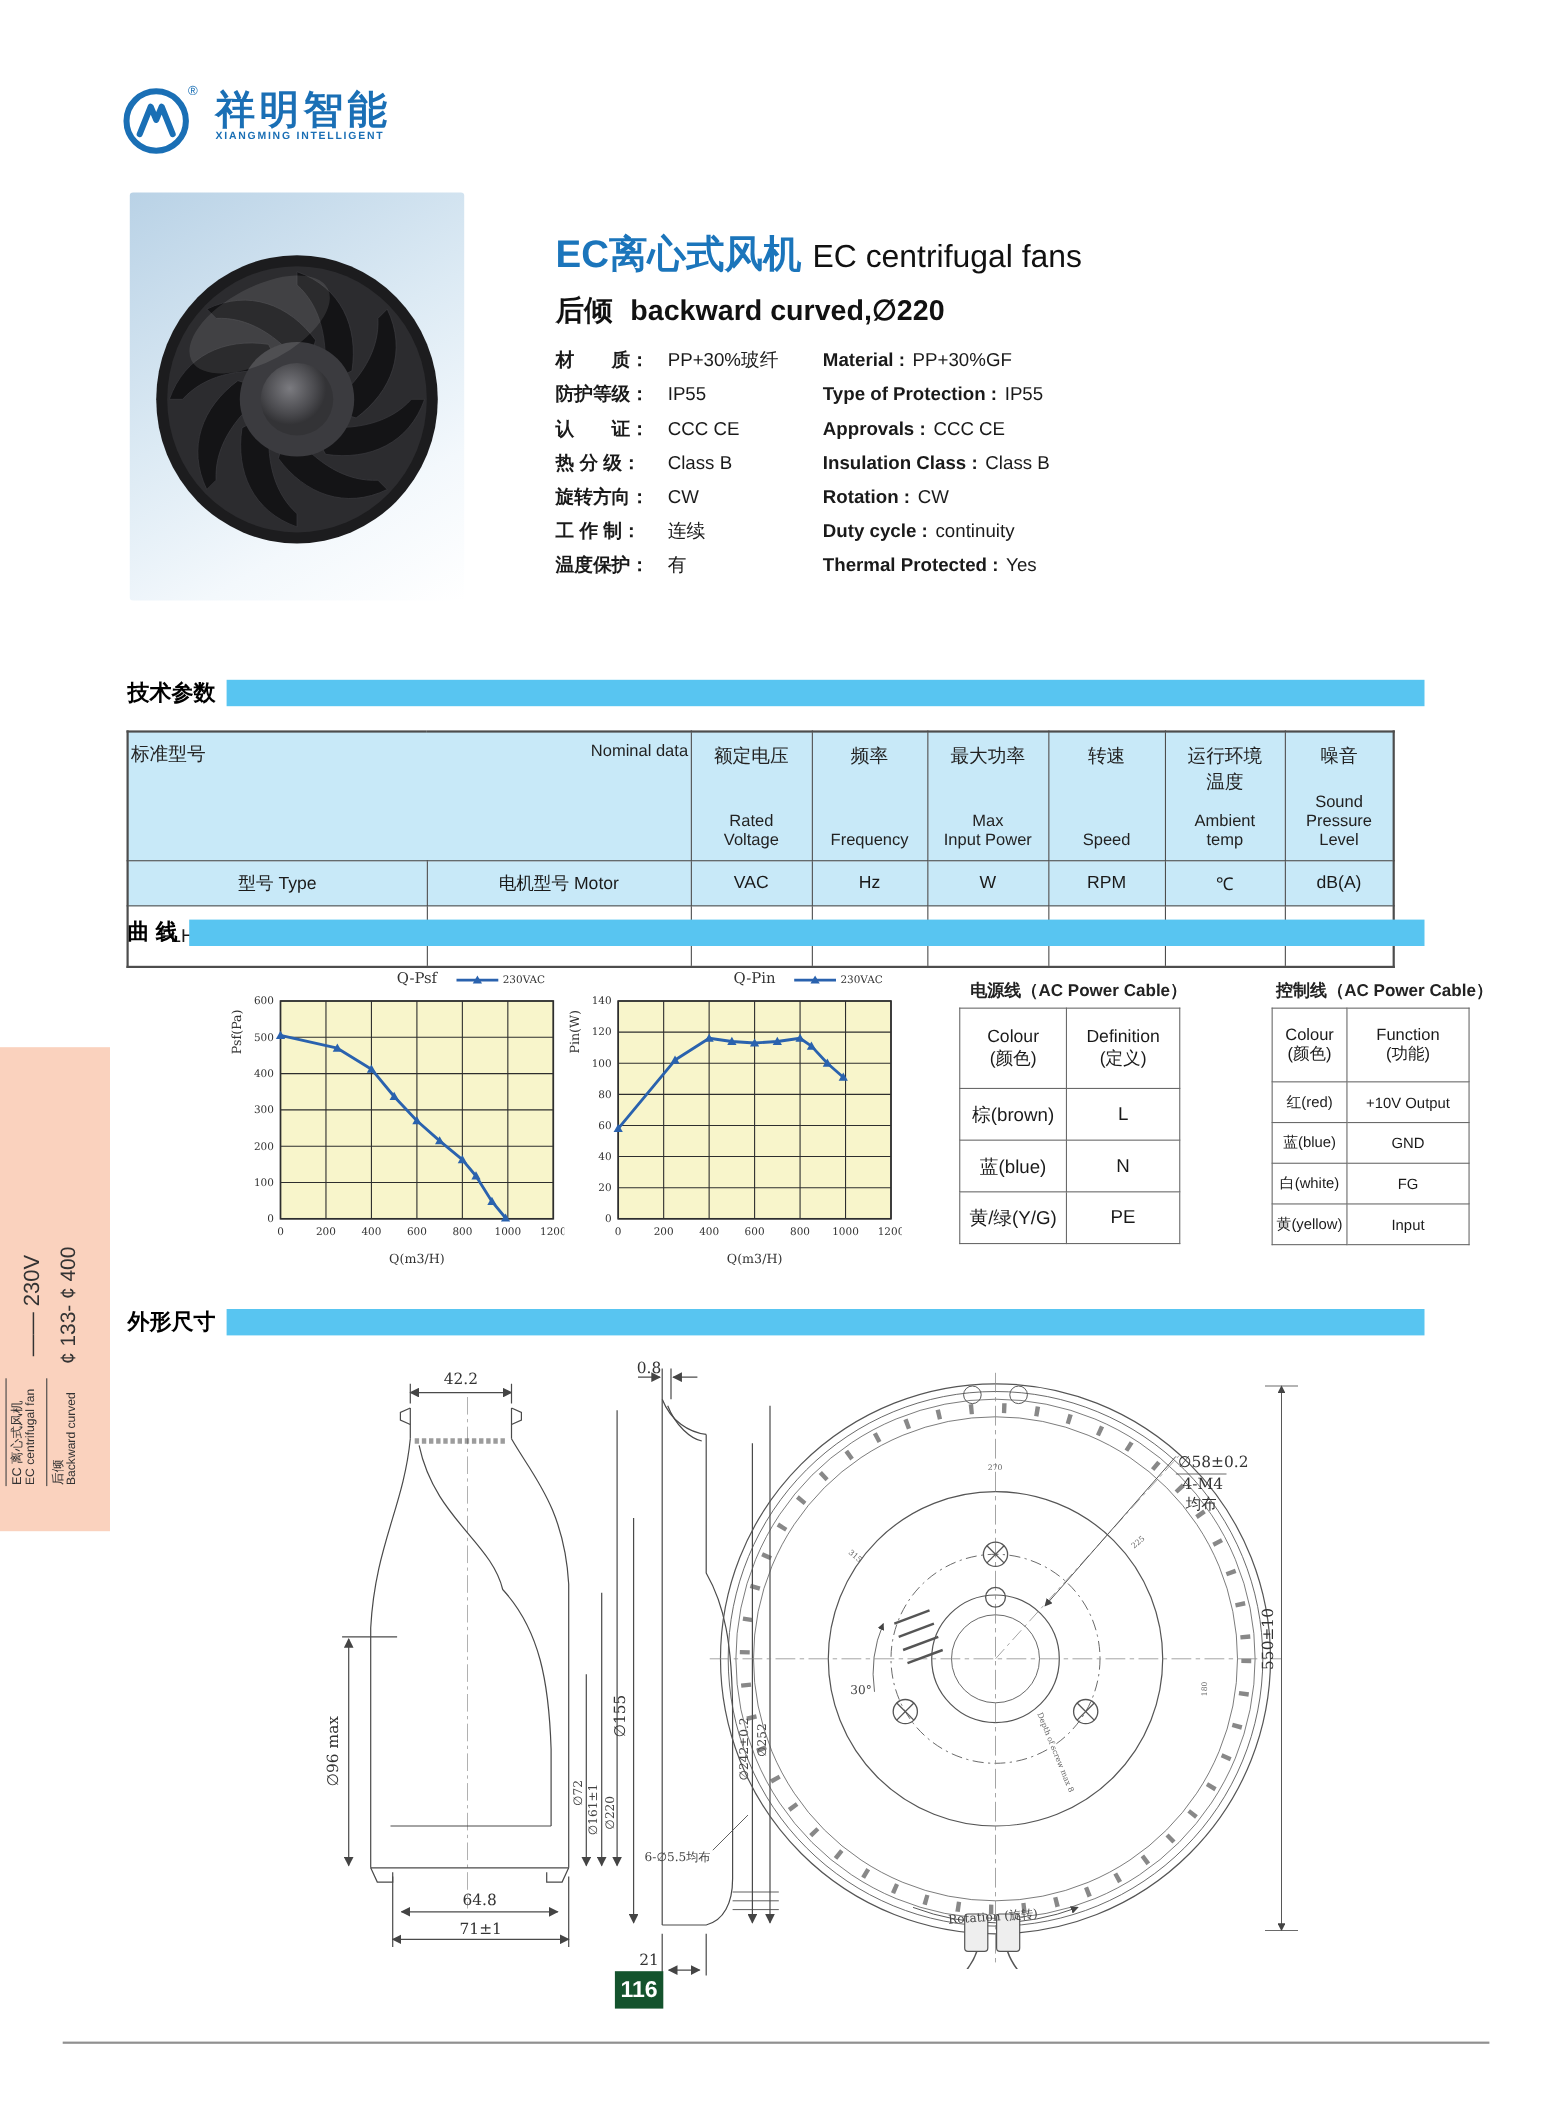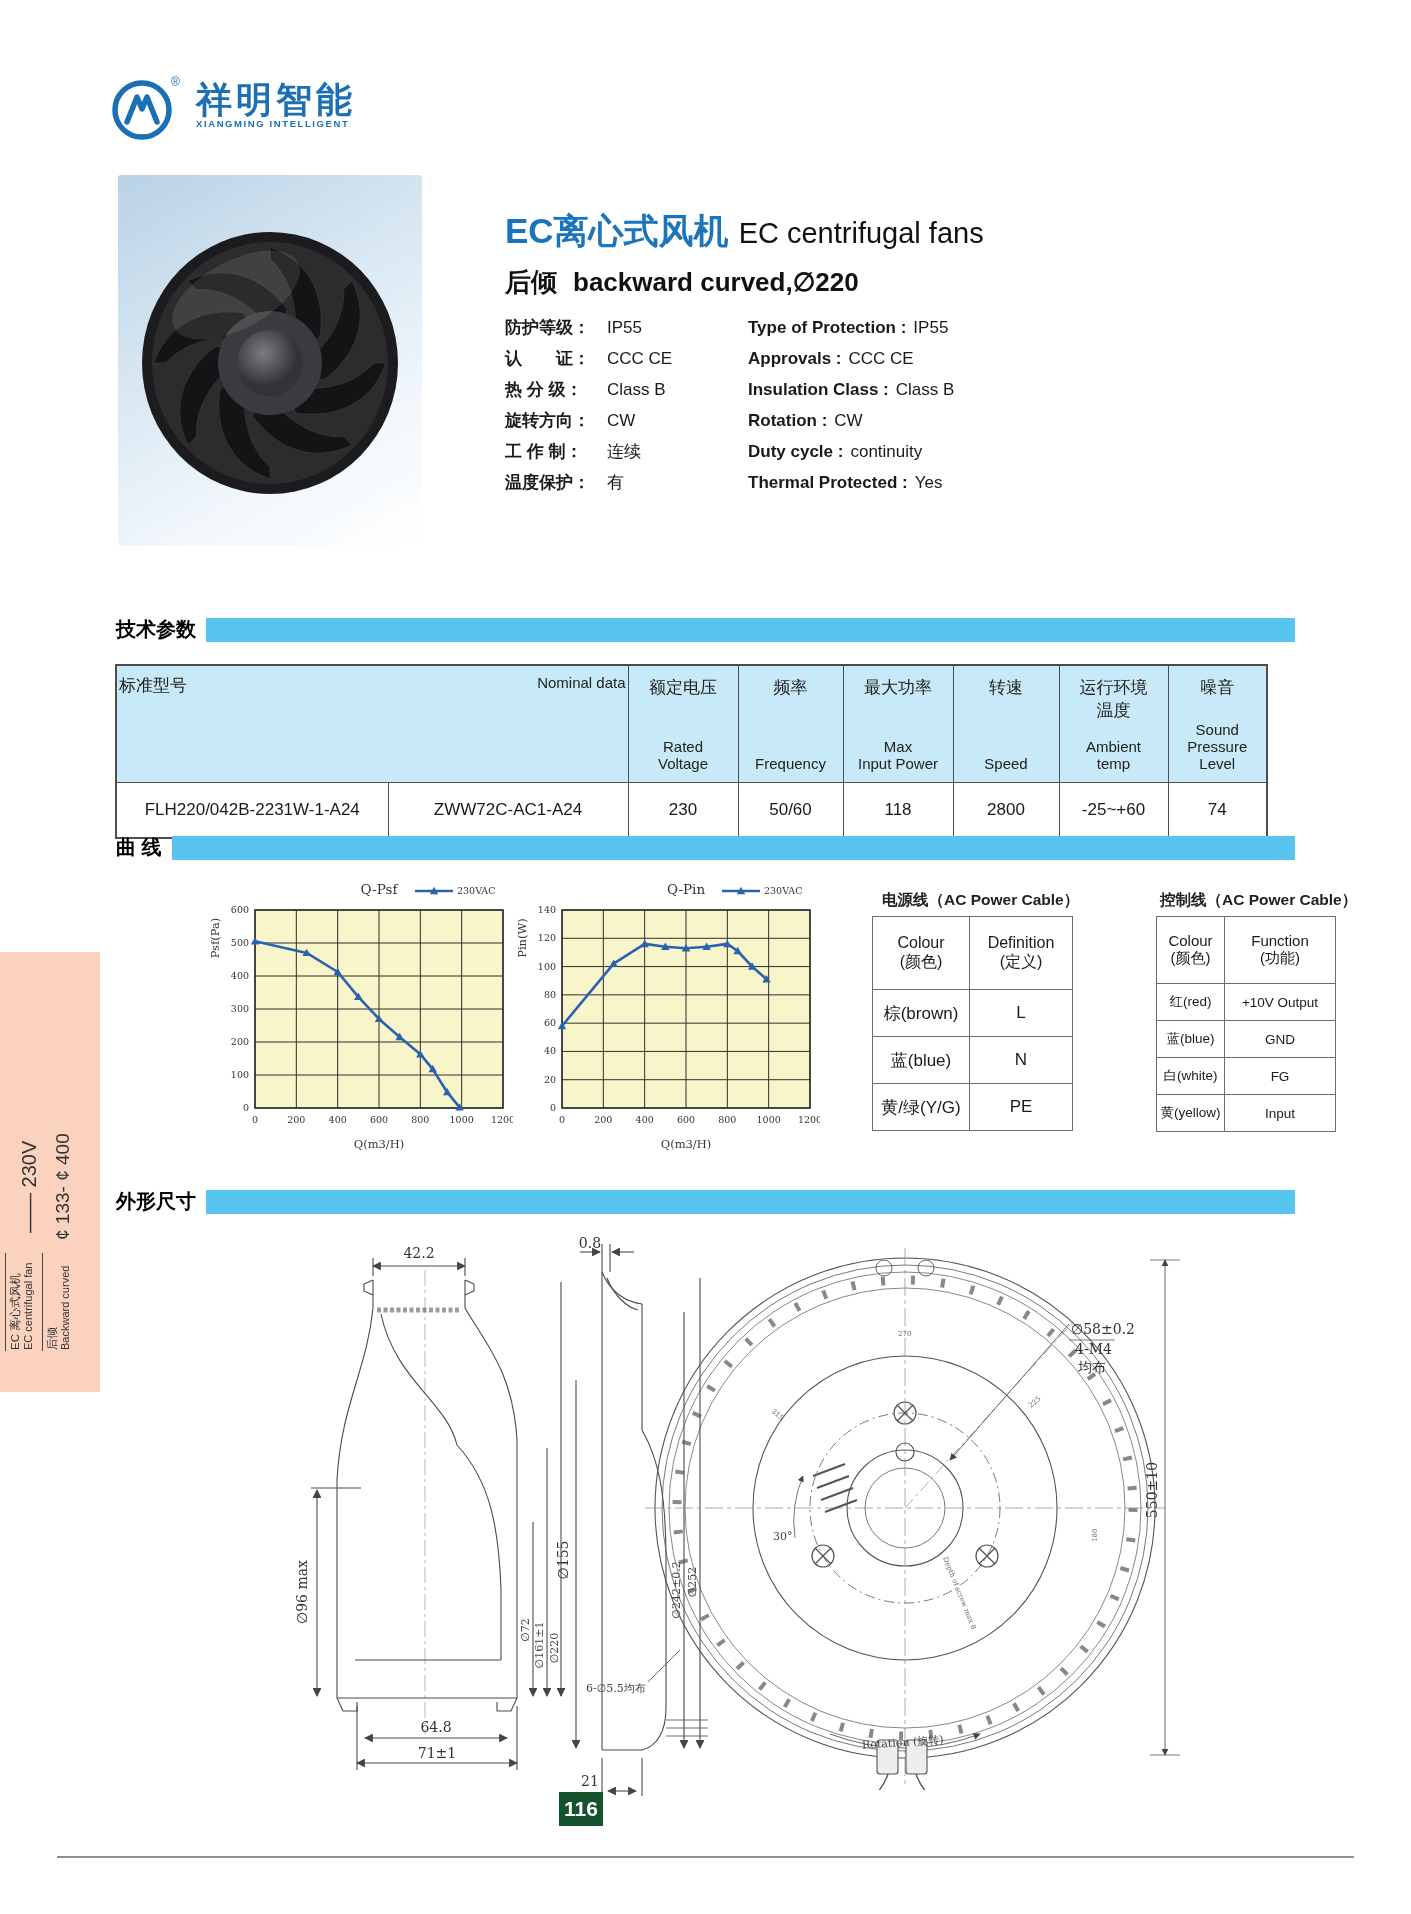--- a/index.html
+++ b/index.html
@@ -129,20 +129,26 @@
     <div>
       <span class="t-cn">EC离心式风机</span><span class="t-en">EC centrifugal fans</span>
     </div>
     <div class="t-sub">
       <span>后倾</span><span class="sp">backward curved,∅220</span>
     </div>
   </div>
 
   <div class="specs">
     <div class="spec-row">
+        <span class="scl">材　　质：</span>
+        <span class="scv">PP+30%玻纤</span>
+        <span class="sel">Material :</span>
+        <span class="sev">PP+30%GF</span>
+      </div>
+    <div class="spec-row">
         <span class="scl">防护等级：</span>
         <span class="scv">IP55</span>
         <span class="sel">Type of Protection :</span>
         <span class="sev">IP55</span>
       </div>
     <div class="spec-row">
         <span class="scl">认　　证：</span>
         <span class="scv">CCC CE</span>
         <span class="sel">Approvals :</span>
         <span class="sev">CCC CE</span>
@@ -232,20 +238,30 @@
             </div>
           </td>
       <td>
             <div class="hcell">
               <div class="h-cn pre">噪音</div>
               <div class="h-en pre">Sound
 Pressure
 Level</div>
             </div>
           </td>
+    </tr>
+    <tr class="hd sub">
+      <td>型号 Type</td>
+      <td>电机型号 Motor</td>
+      <td>VAC</td>
+      <td>Hz</td>
+      <td>W</td>
+      <td>RPM</td>
+      <td>℃</td>
+      <td>dB(A)</td>
     </tr>
     <tr class="dat">
       <td>FLH220/042B-2231W-1-A24</td>
       <td>ZWW72C-AC1-A24</td>
       <td>230</td>
       <td>50/60</td>
       <td>118</td>
       <td>2800</td>
       <td>-25~+60</td>
       <td>74</td>

